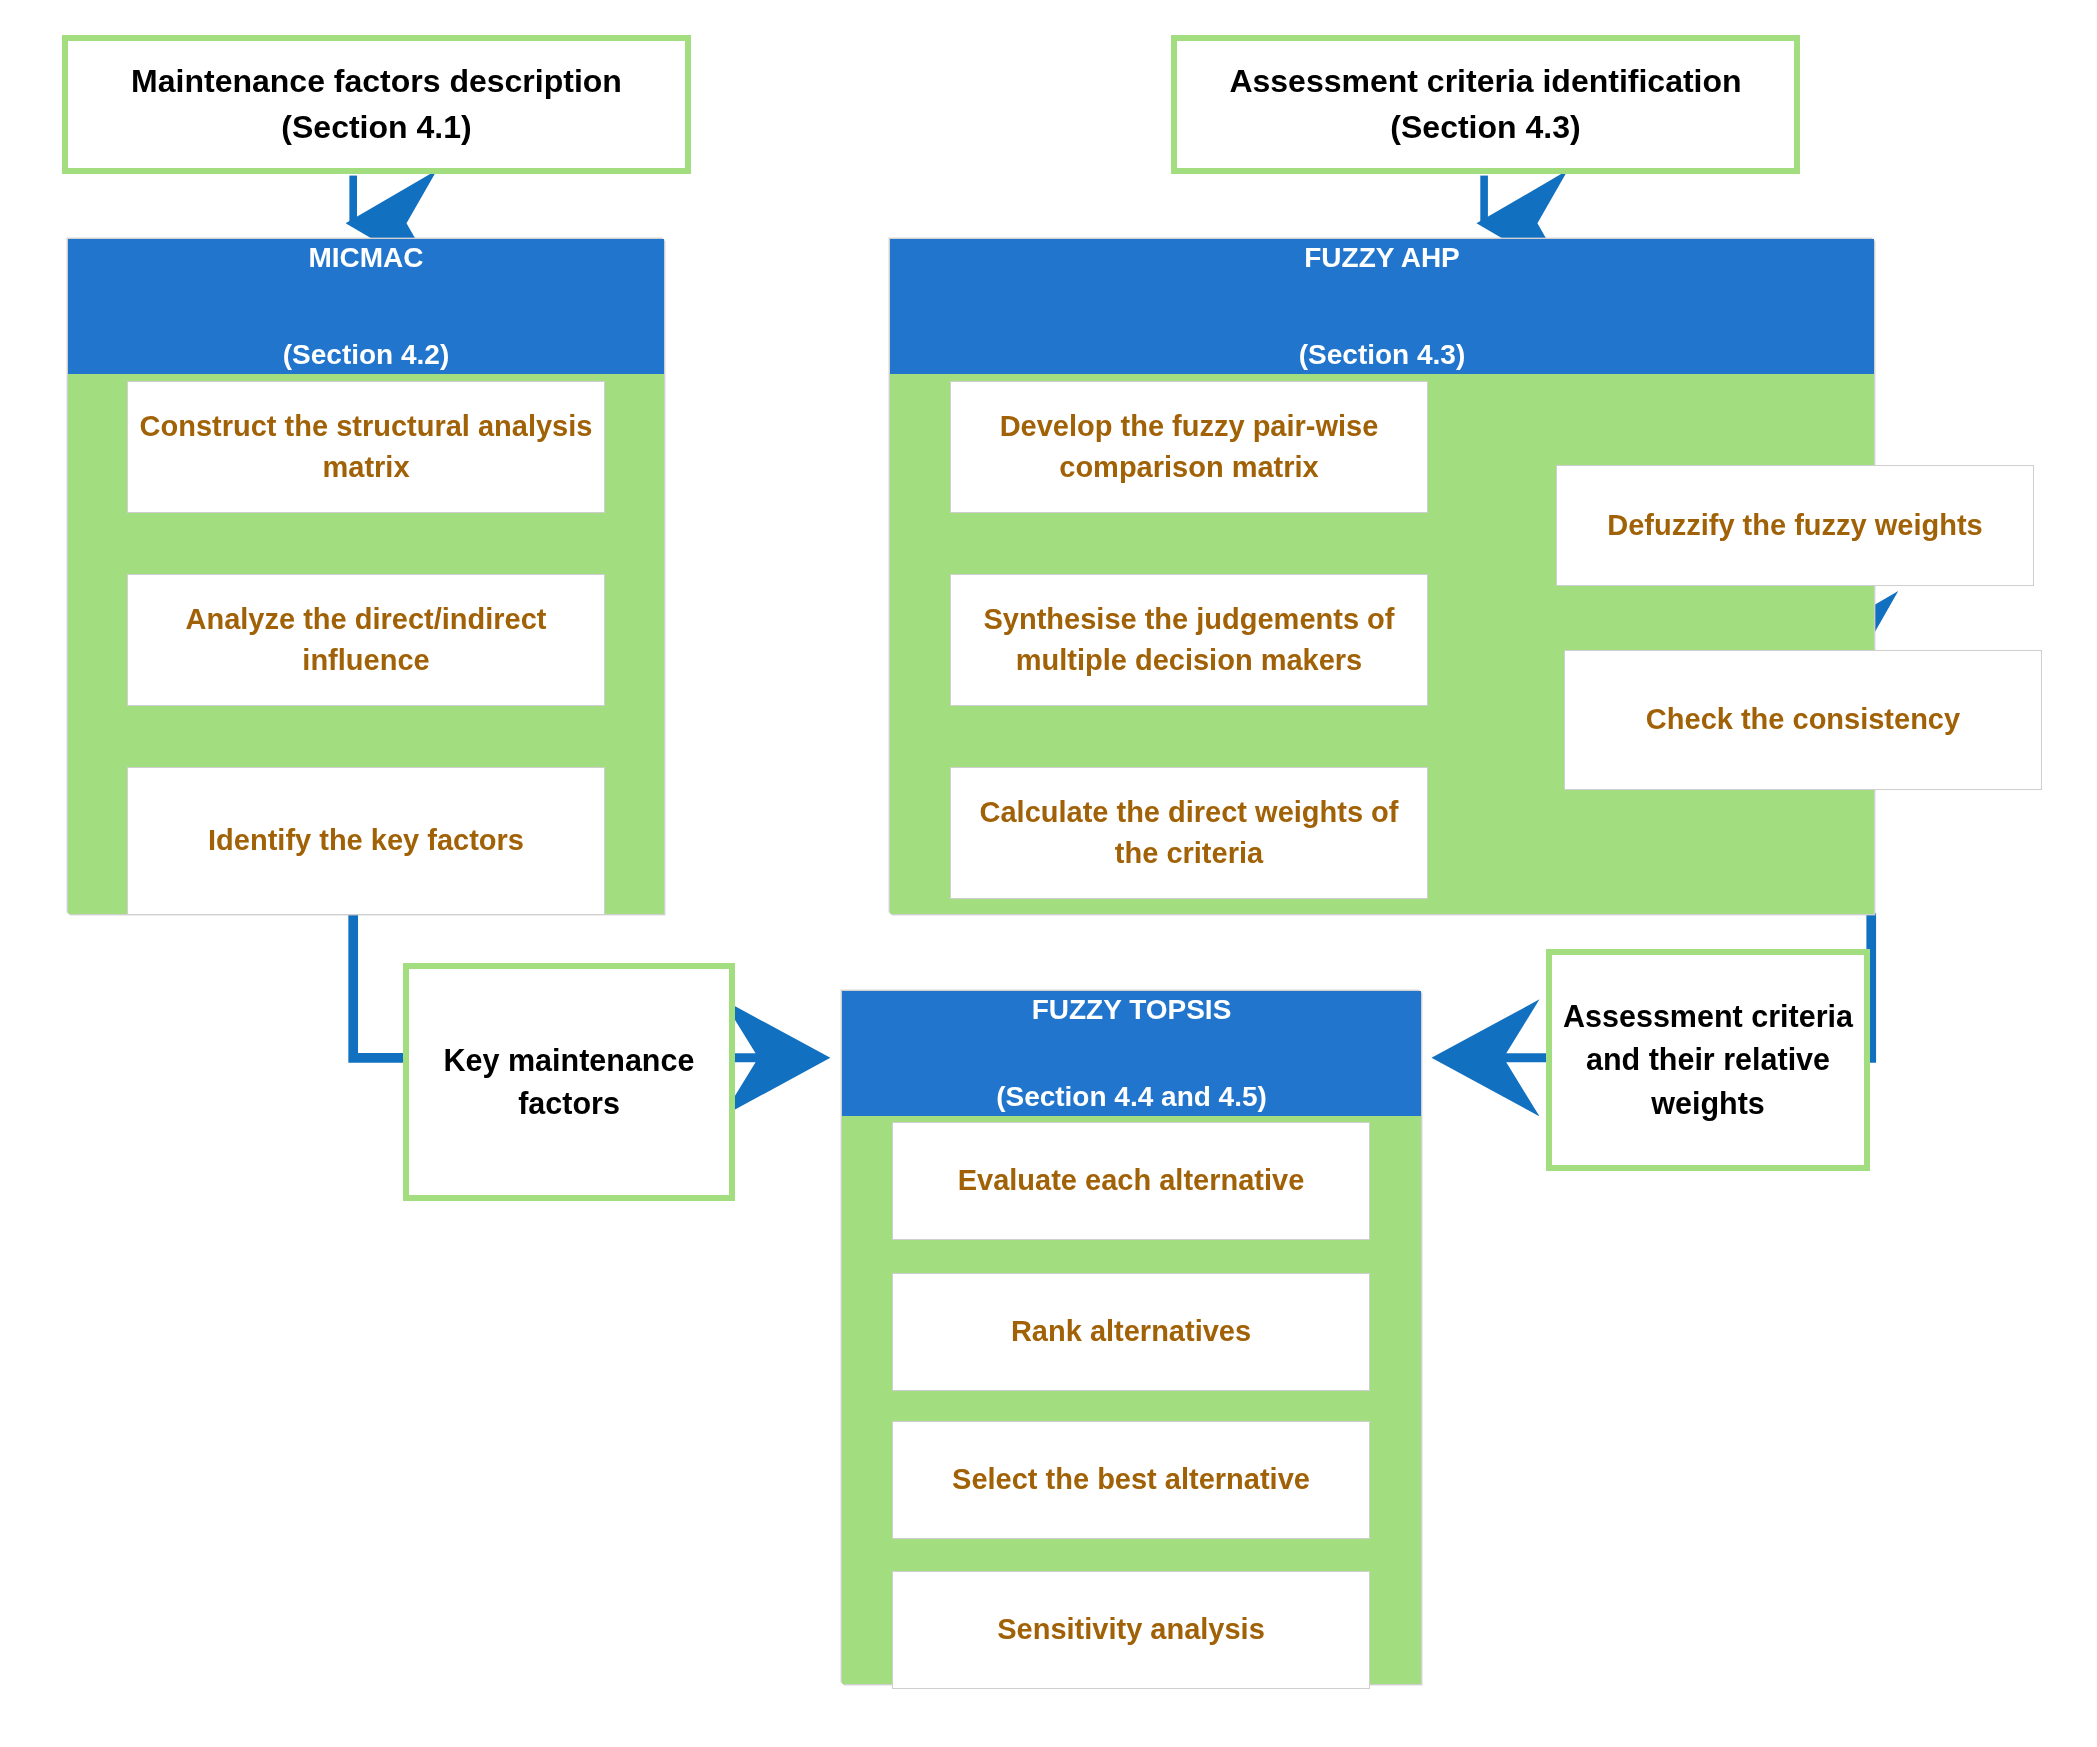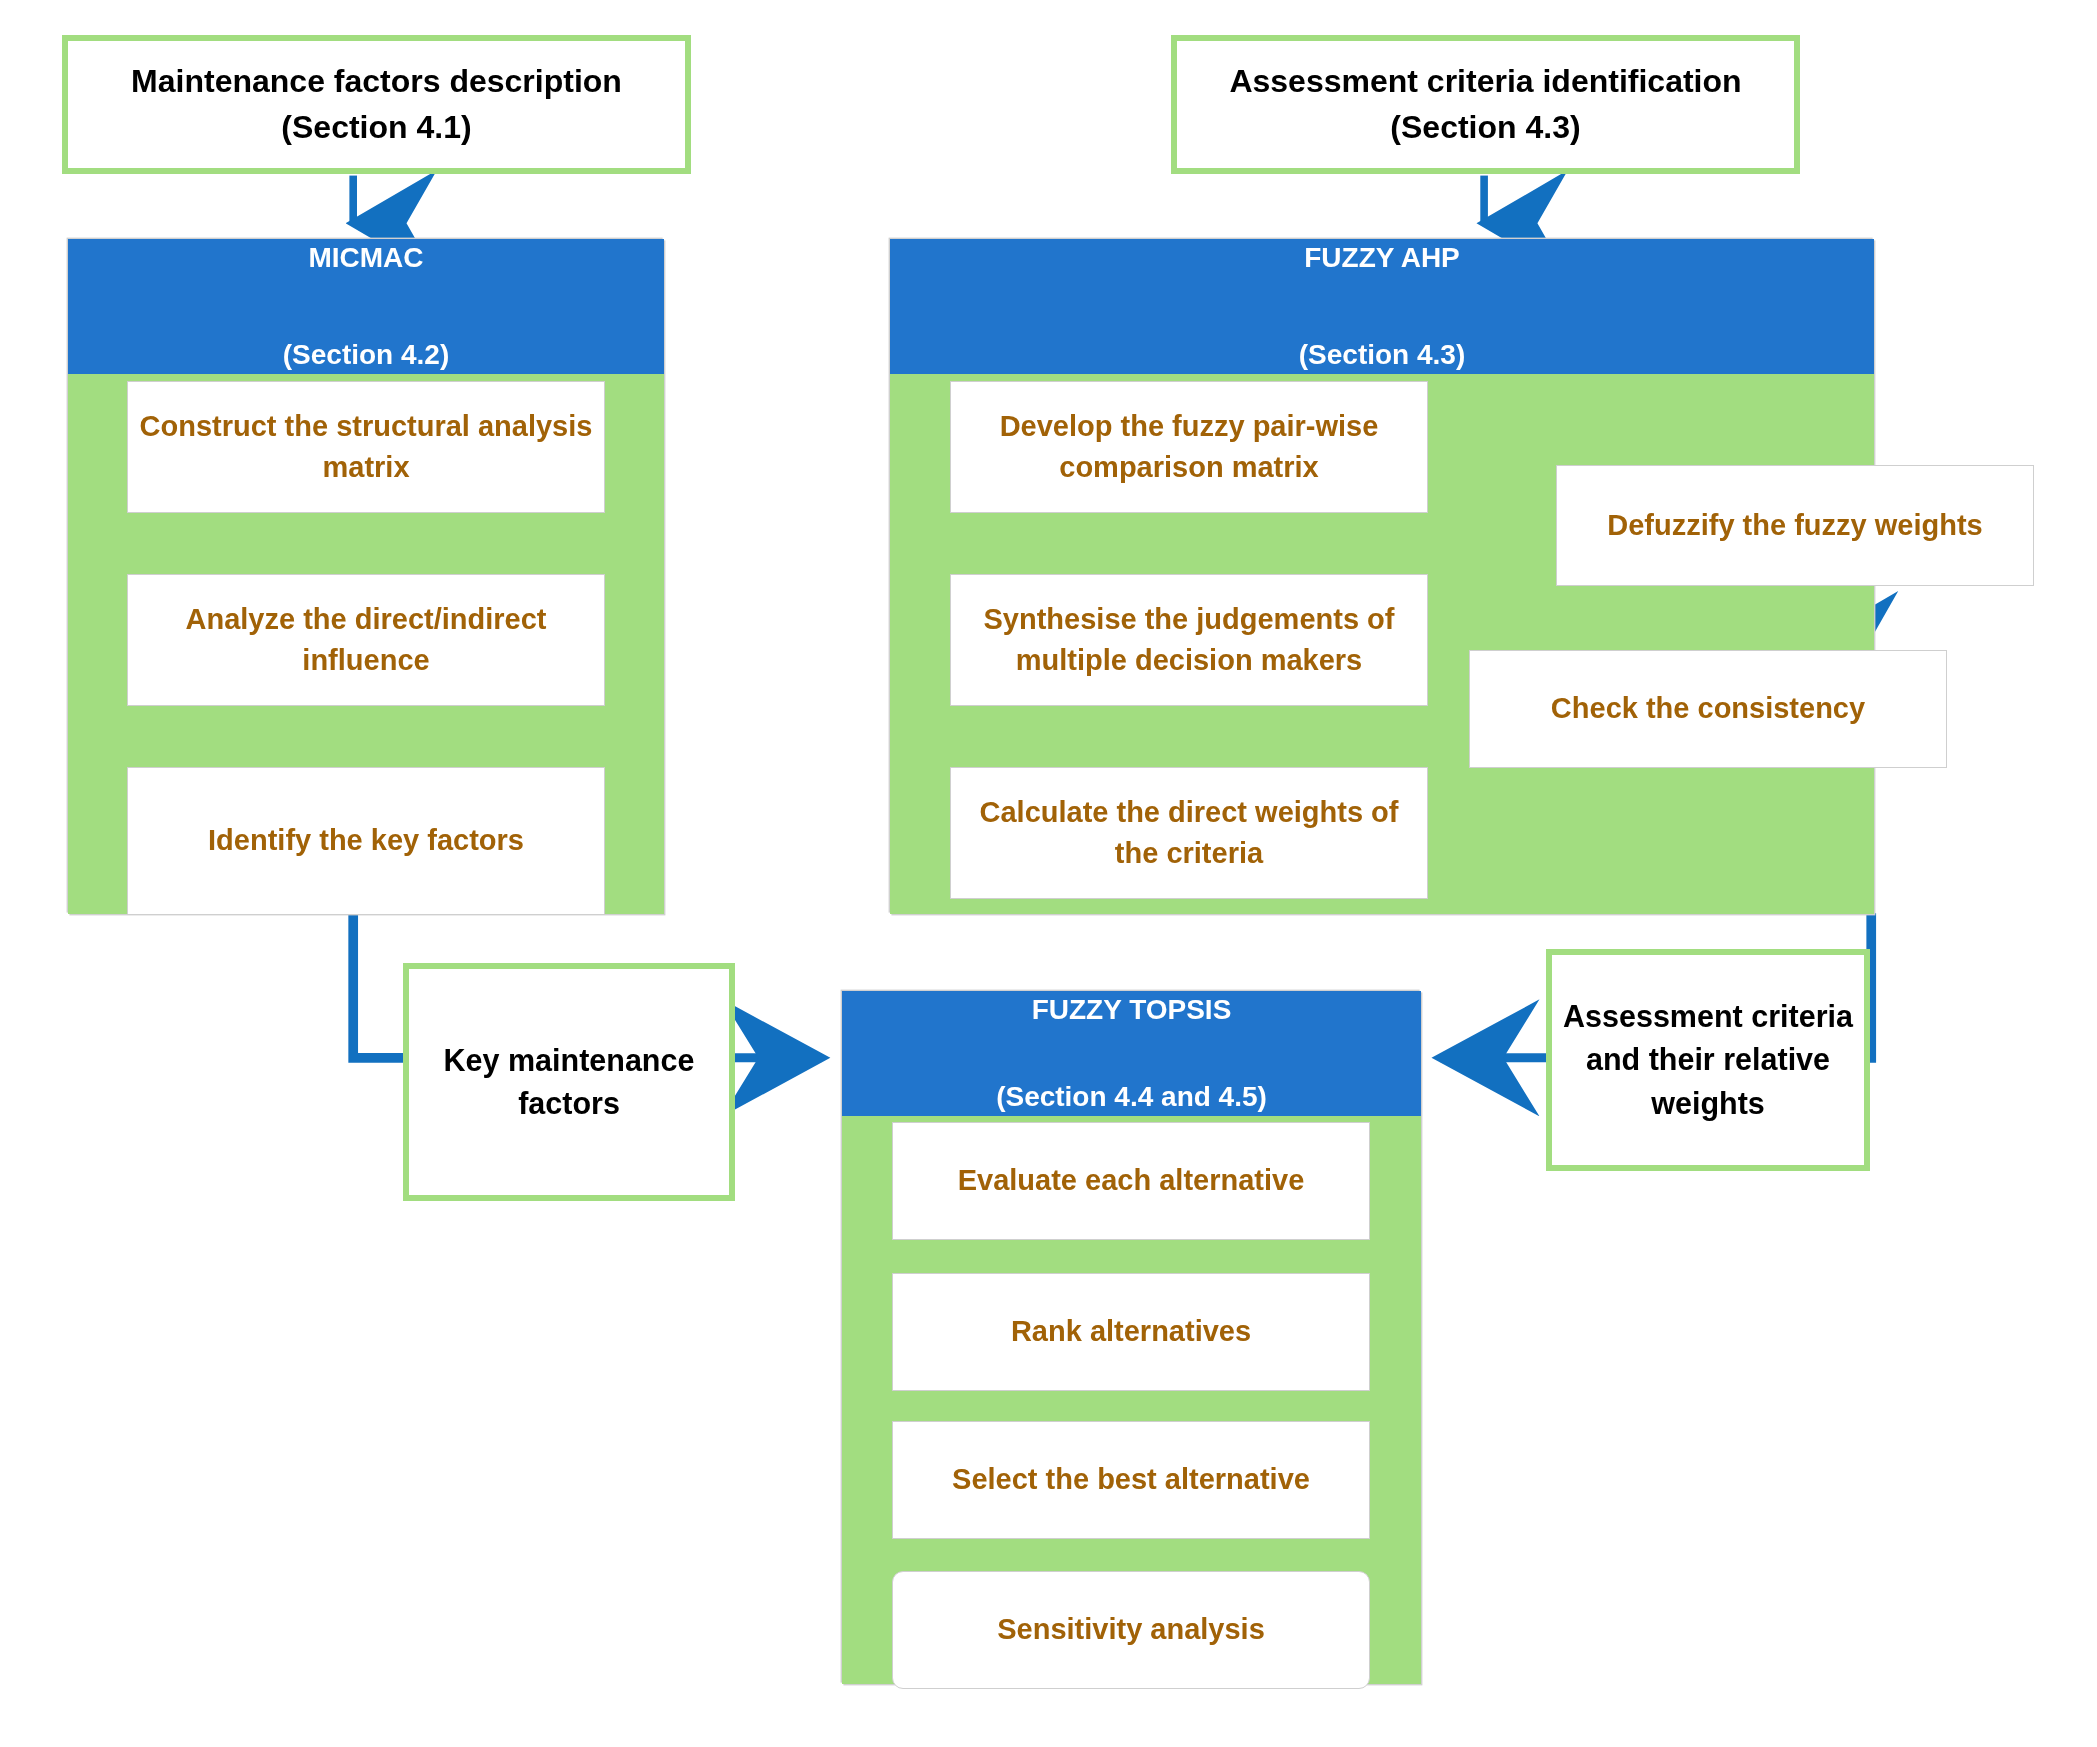--- a/index.html
+++ b/index.html
@@ -165,21 +165,21 @@
   <div class="step fs-step" style="left:950px; top:574px; width:478px; height:132px;">
     <span>Synthesise the judgements of multiple decision makers</span>
   </div>
   <div class="step fs-step" style="left:950px; top:767px; width:478px; height:132px;">
     <span>Calculate the direct weights of the criteria</span>
   </div>
 
   <div class="step fs-step" style="left:1556px; top:465px; width:478px; height:121px;">
     <span>Defuzzify the fuzzy weights</span>
   </div>
-  <div class="step fs-step" style="left:1469px; top:650px; width:478px; height:118px;">
+  <div class="step fs-step" style="left:1564px; top:650px; width:478px; height:140px;">
     <span>Check the consistency</span>
   </div>
 
   <div class="outline-box fs-label" style="left:403px; top:963px; width:332px; height:238px;">
     <span>Key maintenance factors</span>
   </div>
 
   <div class="outline-box fs-label" style="left:1546px; top:949px; width:324px; height:222px;">
     <span>Assessment criteria and their relative weights</span>
   </div>
@@ -193,18 +193,18 @@
 
   <div class="step fs-step" style="left:892px; top:1122px; width:478px; height:118px;">
     <span>Evaluate each alternative</span>
   </div>
   <div class="step fs-step" style="left:892px; top:1273px; width:478px; height:118px;">
     <span>Rank alternatives</span>
   </div>
   <div class="step fs-step" style="left:892px; top:1421px; width:478px; height:118px;">
     <span>Select the best alternative</span>
   </div>
-  <div class="step fs-step" style="left:892px; top:1571px; width:478px; height:118px;border-radius:11px;">
+  <div class="step fs-step" style="left:892px; top:1571px; width:478px; height:118px;">
     <span>Sensitivity analysis</span>
   </div>
 
 </div>
 
 
 </body></html>

